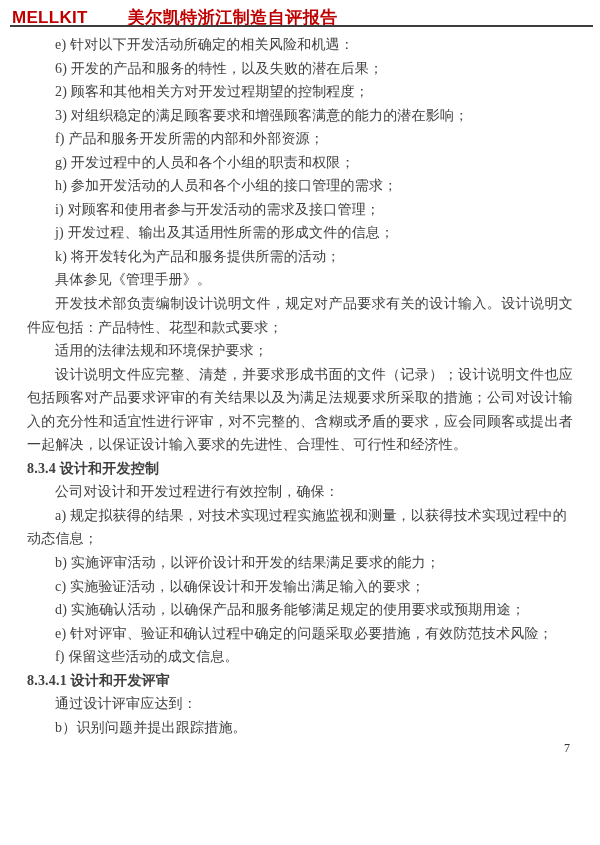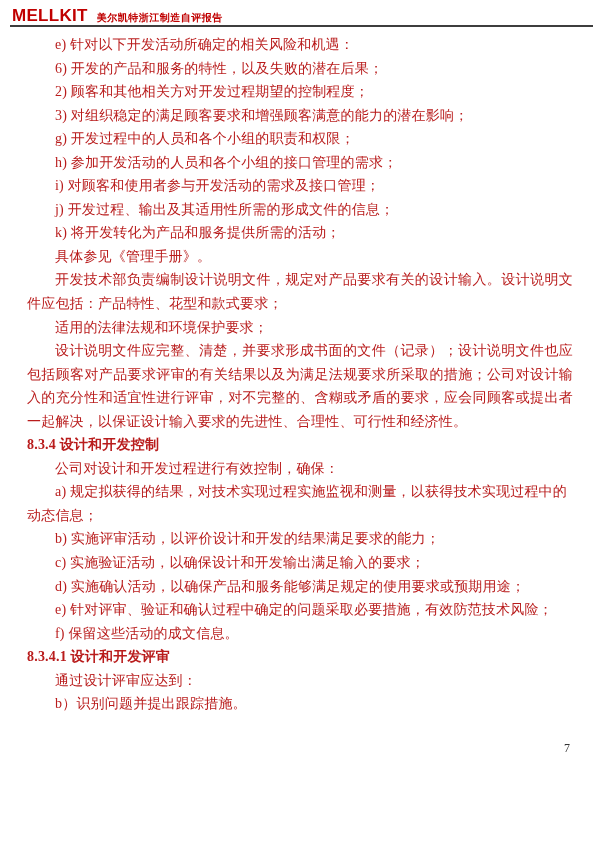--- a/index.html
+++ b/index.html
@@ -19,22 +19,23 @@
     position: absolute; top: 0; left: 0; right: 0;
     padding: 6px 12px 0 12px;
   }
   .header-inner { display: flex; align-items: baseline; gap: 9px; }
   .logo {
     font-family: "Liberation Sans", "DejaVu Sans", sans-serif;
     font-weight: 700; font-size: 17px; letter-spacing: 0.3px;
     color: #c00000;
   }
   .title {
-    font-size: 10px; font-weight: 600; color: #c00000;
+    font-size: 17px; font-weight: 600; color: #c00000;
     letter-spacing: 0.5px;
+    margin-left: 31px;
   }
   .divider {
     position: absolute; top: 25px; left: 10px; right: 7px;
     border-top: 2px solid #3d3d3d; height: 0;
   }
   .content {
     position: absolute; top: 33px; left: 27px; right: 27px;
   }
   .content p {
     font-size: 14px;
@@ -57,25 +58,26 @@
 
 <div class="page">
   <div class="header">
     <div class="header-inner">
       <span class="logo" style="color: rgb(192, 0, 0);">MELLKIT</span>
       <span class="title" style="color: rgb(192, 0, 0);">美尔凯特浙江制造自评报告</span>
     </div>
   </div>
   <div class="divider" style="border-top-color: rgb(61, 61, 61);"></div>
 
-  <div class="content" style="color: #b91c1c;">
+  <div class="content" style="color: #404040;">
       <p class="item">e) 针对以下开发活动所确定的相关风险和机遇：</p>
       <p class="item">6) 开发的产品和服务的特性，以及失败的潜在后果；</p>
       <p class="item">2) 顾客和其他相关方对开发过程期望的控制程度；</p>
       <p class="item">3) 对组织稳定的满足顾客要求和增强顾客满意的能力的潜在影响；</p>
+      <p class="item">f) 产品和服务开发所需的内部和外部资源；</p>
       <p class="item">g) 开发过程中的人员和各个小组的职责和权限；</p>
       <p class="item">h) 参加开发活动的人员和各个小组的接口管理的需求；</p>
       <p class="item">i) 对顾客和使用者参与开发活动的需求及接口管理；</p>
       <p class="item">j) 开发过程、输出及其适用性所需的形成文件的信息；</p>
       <p class="item">k) 将开发转化为产品和服务提供所需的活动；</p>
       <p class="item">具体参见《管理手册》。</p>
       <p class="para">开发技术部负责编制设计说明文件，规定对产品要求有关的设计输入。设计说明文件应包括：产品特性、花型和款式要求；</p>
       <p class="para">适用的法律法规和环境保护要求；</p>
       <p class="para">设计说明文件应完整、清楚，并要求形成书面的文件（记录）；设计说明文件也应包括顾客对产品要求评审的有关结果以及为满足法规要求所采取的措施；公司对设计输入的充分性和适宜性进行评审，对不完整的、含糊或矛盾的要求，应会同顾客或提出者一起解决，以保证设计输入要求的先进性、合理性、可行性和经济性。</p>
       <p class="heading">8.3.4 设计和开发控制</p>

